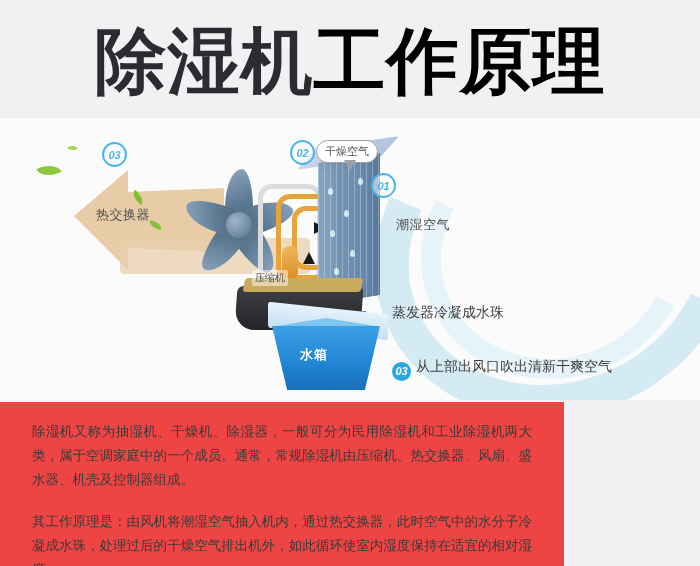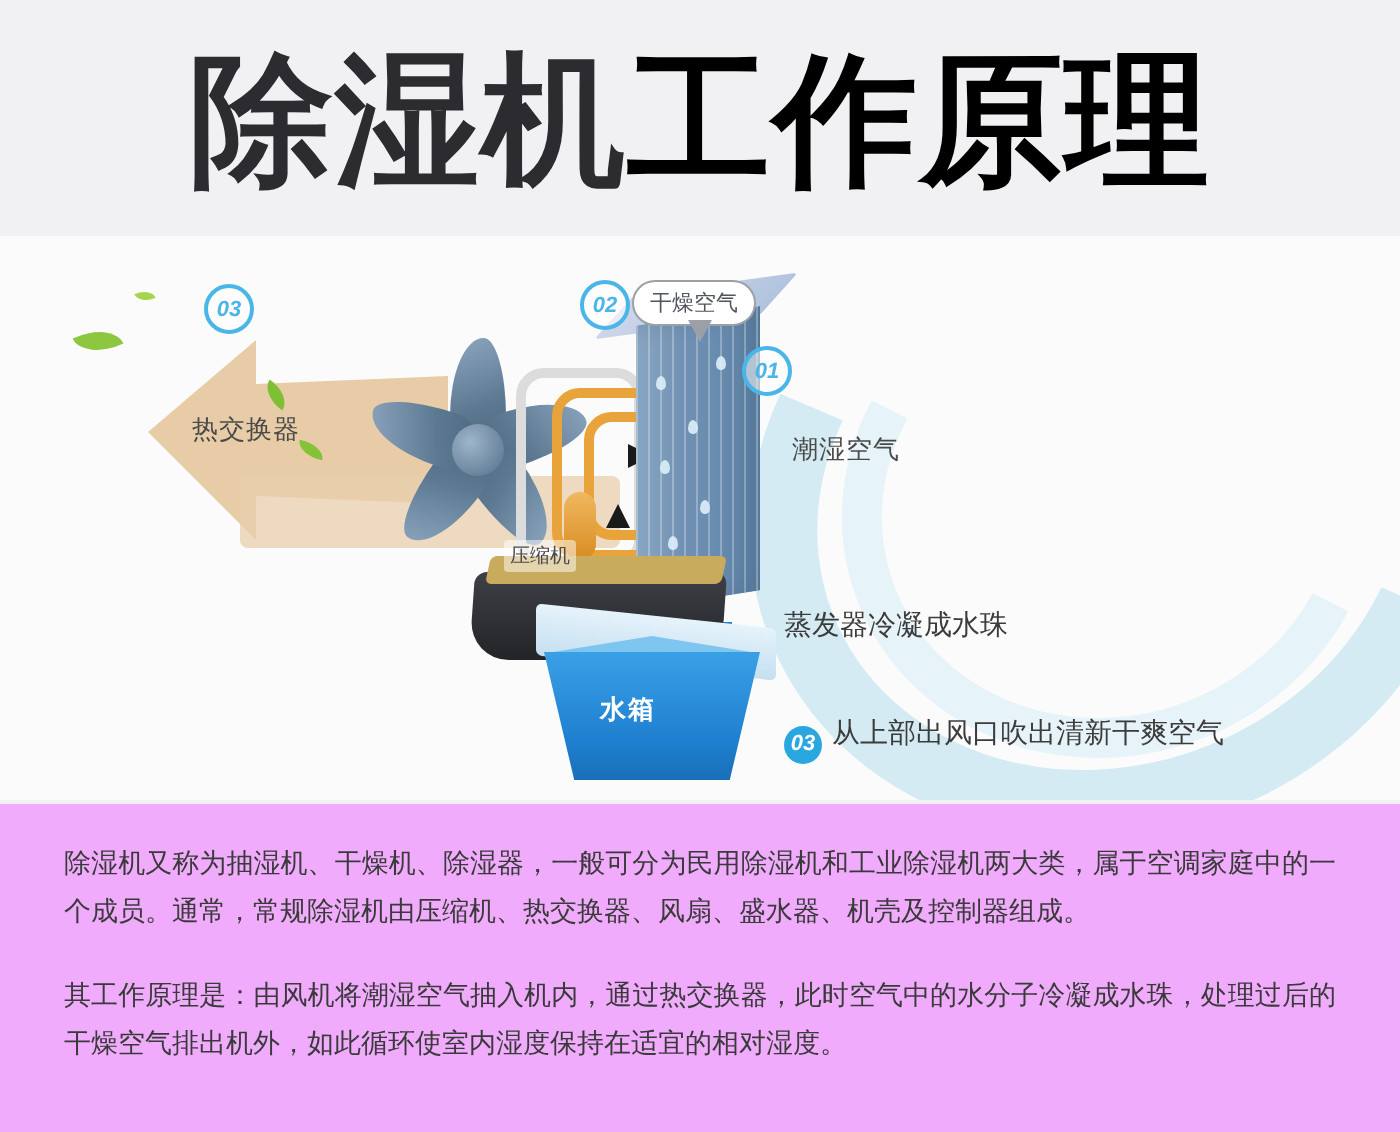--- a/index.html
+++ b/index.html
@@ -333,22 +333,22 @@
     -webkit-text-stroke: 3px #2389dd;
     paint-order: stroke fill;
     pointer-events: none;
   }
   .watermark .wl { display: block; }
 
   
   .copy {
     position: absolute;
     left: 0; top: 402px;
-    width: 700px; height: 164px;
-    background: #f0abfc;
+    width: 564px; height: 164px;
+    background: #ef4444;
     padding: 18px 32px 0 32px;
     box-sizing: border-box;
   }
   .copy p {
     margin: 0 0 18px 0;
     color: #3a3a3a;
     font-size: 13.5px;
     line-height: 1.78;
     text-align: justify;
   }

